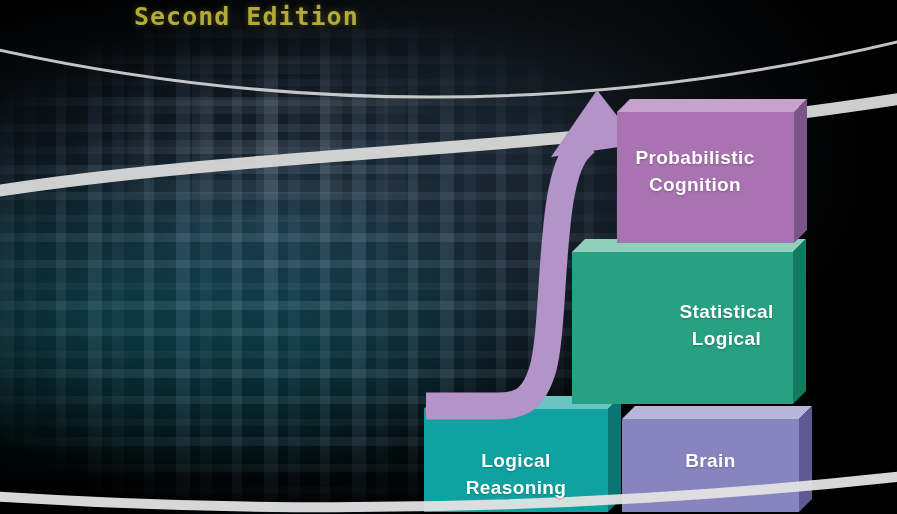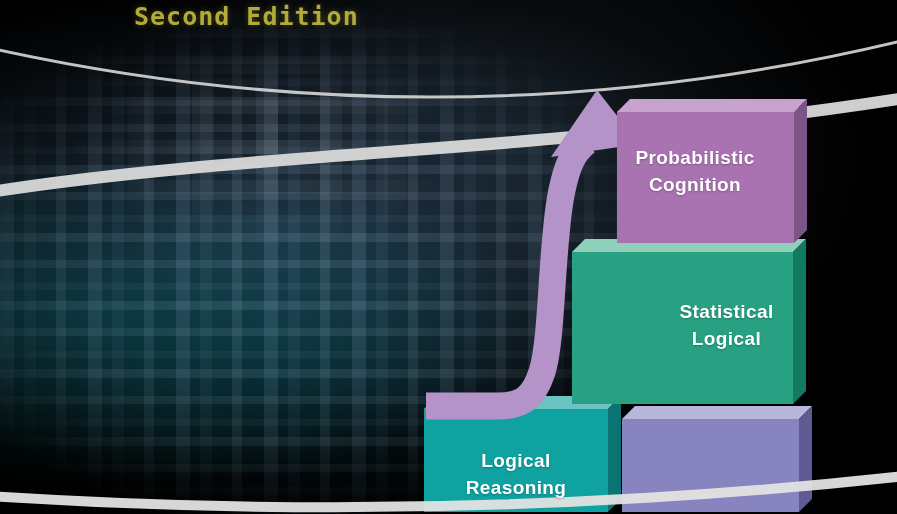--- a/index.html
+++ b/index.html
@@ -128,15 +128,16 @@
     <span>Statistical</span>
     <span>Logical</span>
   </div>
 
   <div class="block-label" style="left:424px; top:448px; width:184px;">
     <span>Logical</span>
     <span>Reasoning</span>
   </div>
 
   <div class="block-label" style="left:622px; top:448px; width:177px;">
+    <span>Brain</span>
   </div>
 
 </div>
 
 </body></html>

